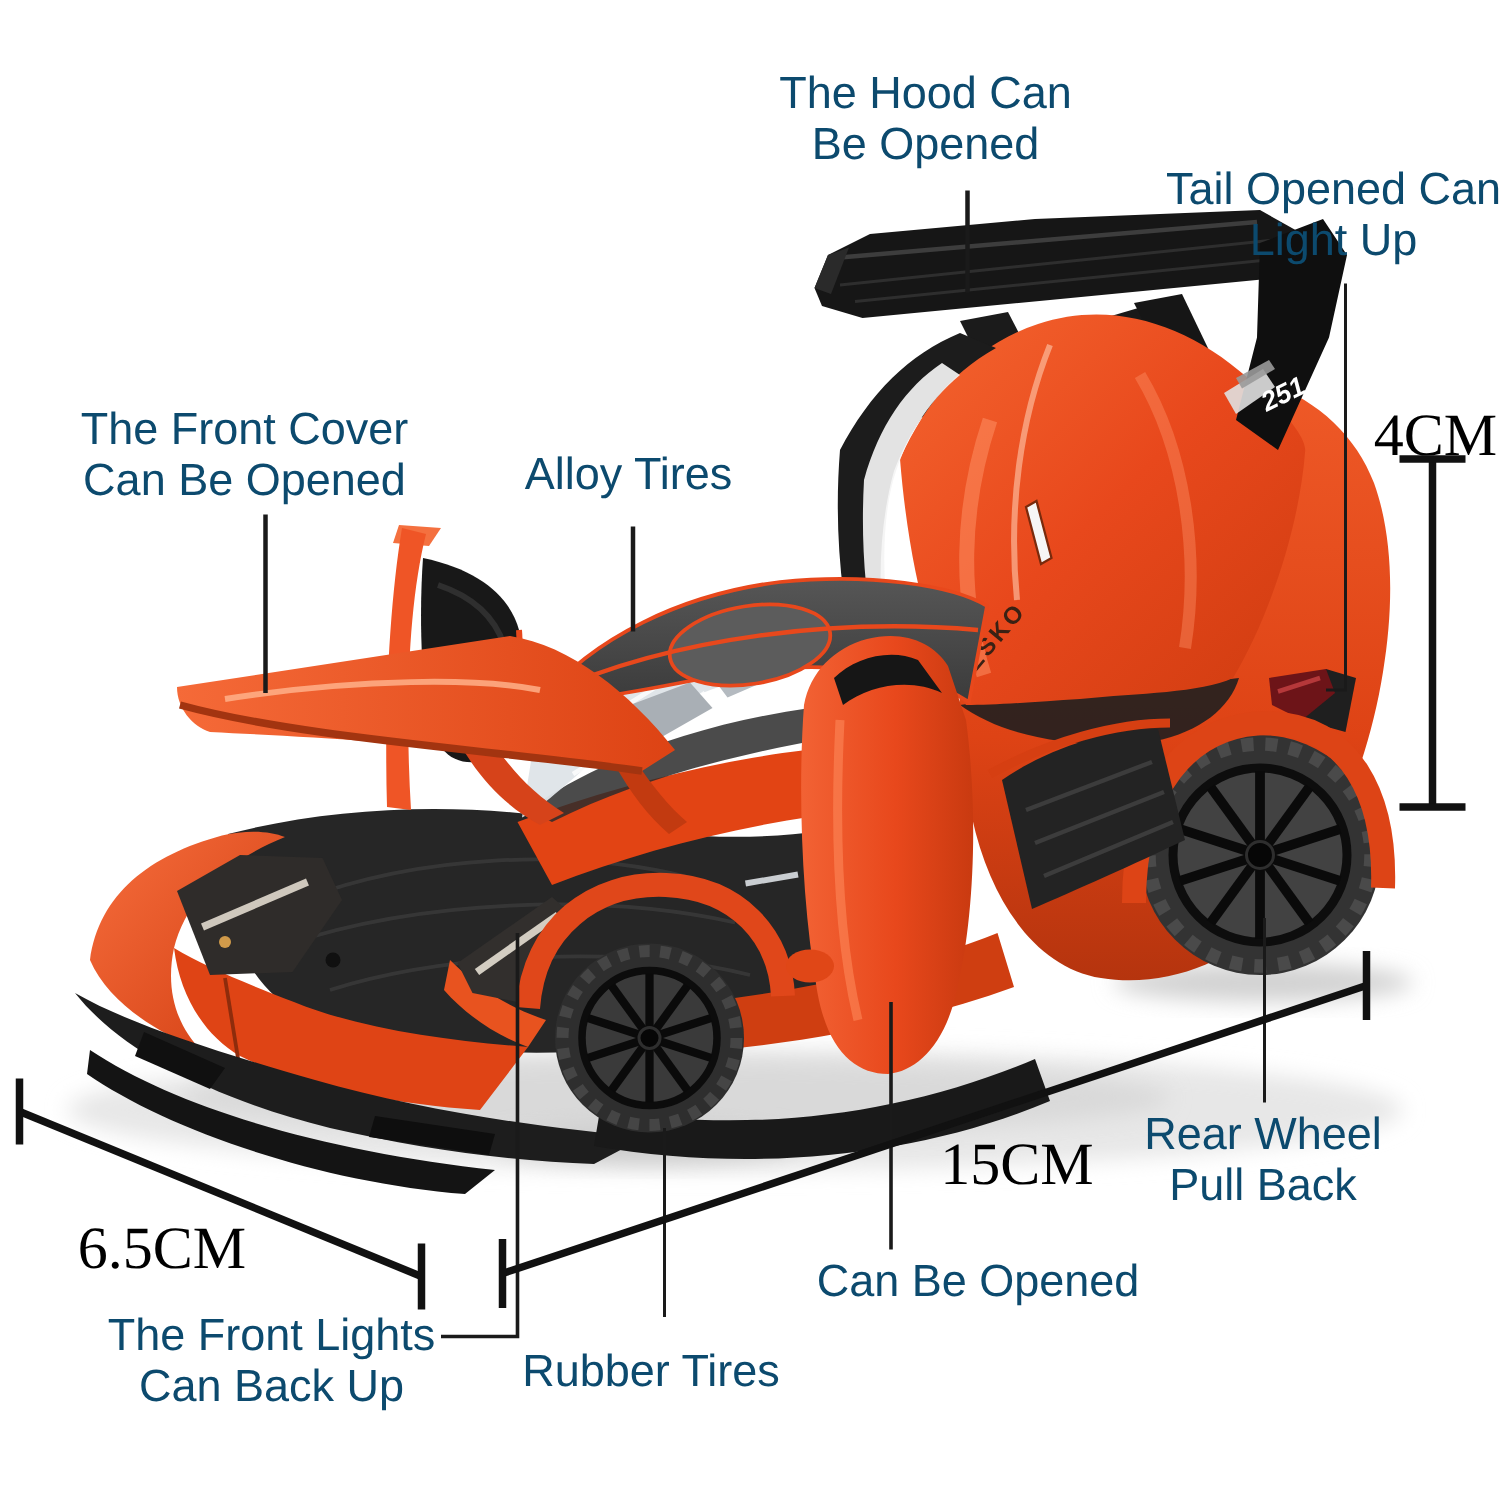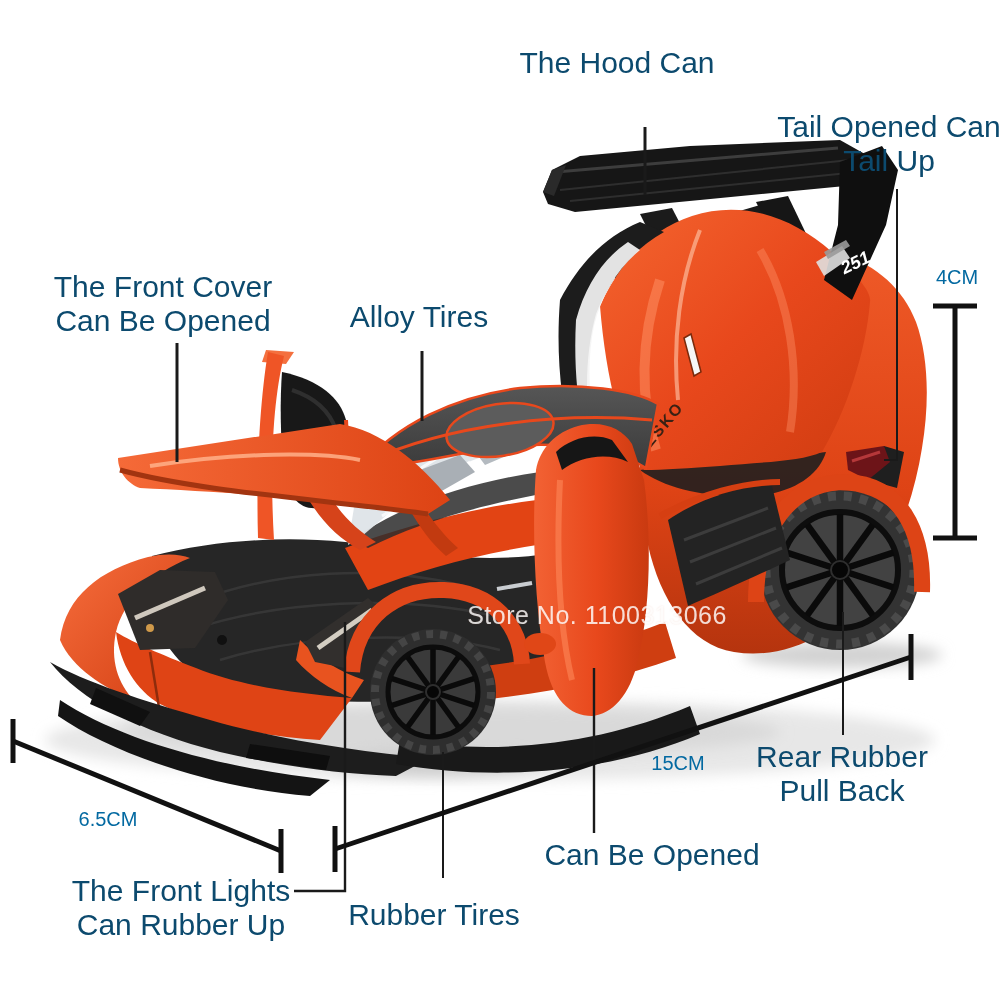--- a/index.html
+++ b/index.html
@@ -17,23 +17,24 @@
     text-align:center;
     color:#0c4a6e;
     font-size:30px;
     line-height:1.13;
     white-space:nowrap;
   }
   .label div{white-space:nowrap;}
   .mlabel{
     position:absolute;
     transform:translateX(-50%);
-    color:#0369a1;
-    font-size:20px;
+    color:#000000;
+    font-size:40px;
     white-space:nowrap;
+    font-family:Liberation Serif, serif;
   }
   .watermark{
     position:absolute;
     transform:translateX(-50%);
     color:rgba(255,255,255,0.82);
     font-size:25px;
     letter-spacing:0.5px;
     white-space:nowrap;
     text-shadow:0 0 2px rgba(200,90,50,0.15);
   }
@@ -293,53 +294,53 @@
       <g>
         <path d="M13,741 L281,851"></path>
         <path d="M13,719 L13,763"></path>
         <path d="M281,829 L281,873"></path>
       </g>
     </g>
   </svg>
 
   <div class="label" style="left:617px;top:46px;">
     <div>The Hood Can</div>
+    <div>Be Opened</div>
   </div>
 
   <div class="label" style="left:889px;top:110px;">
     <div>Tail Opened Can</div>
-    <div>Tail Up</div>
+    <div>Light Up</div>
   </div>
 
   <div class="label" style="left:163px;top:270px;">
     <div>The Front Cover</div>
     <div>Can Be Opened</div>
   </div>
 
   <div class="label" style="left:419px;top:300px;">
     <div>Alloy Tires</div>
   </div>
 
   <div class="label" style="left:181px;top:874px;">
     <div>The Front Lights</div>
-    <div>Can Rubber Up</div>
+    <div>Can Back Up</div>
   </div>
 
   <div class="label" style="left:434px;top:898px;">
     <div>Rubber Tires</div>
   </div>
 
   <div class="label" style="left:652px;top:838px;">
     <div>Can Be Opened</div>
   </div>
 
   <div class="label" style="left:842px;top:740px;">
-    <div>Rear Rubber</div>
+    <div>Rear Wheel</div>
     <div>Pull Back</div>
   </div>
 
   <div class="mlabel" style="left:957px;top:266px;">4CM</div>
   <div class="mlabel" style="left:678px;top:752px;">15CM</div>
   <div class="mlabel" style="left:108px;top:808px;">6.5CM</div>
 
-  <div class="watermark" style="left:597px;top:601px;">Store No. 1100313066</div>
 
 </div>
 
 </body></html>

